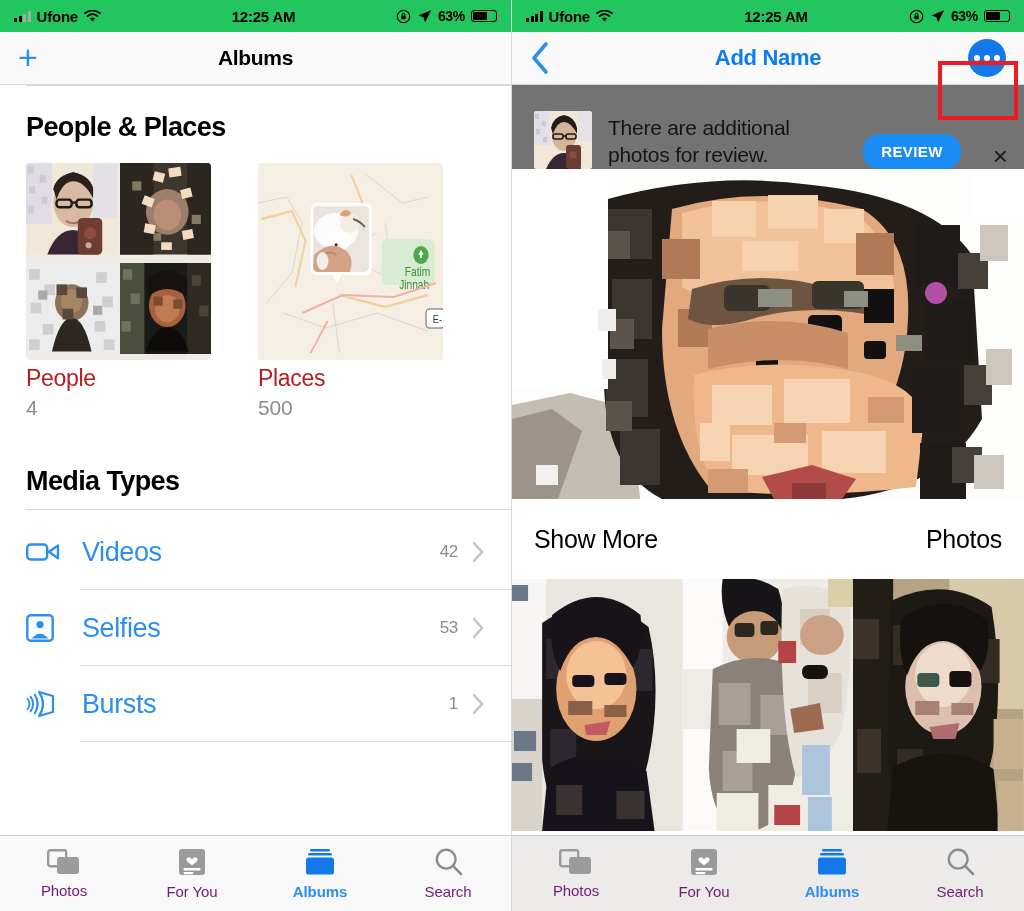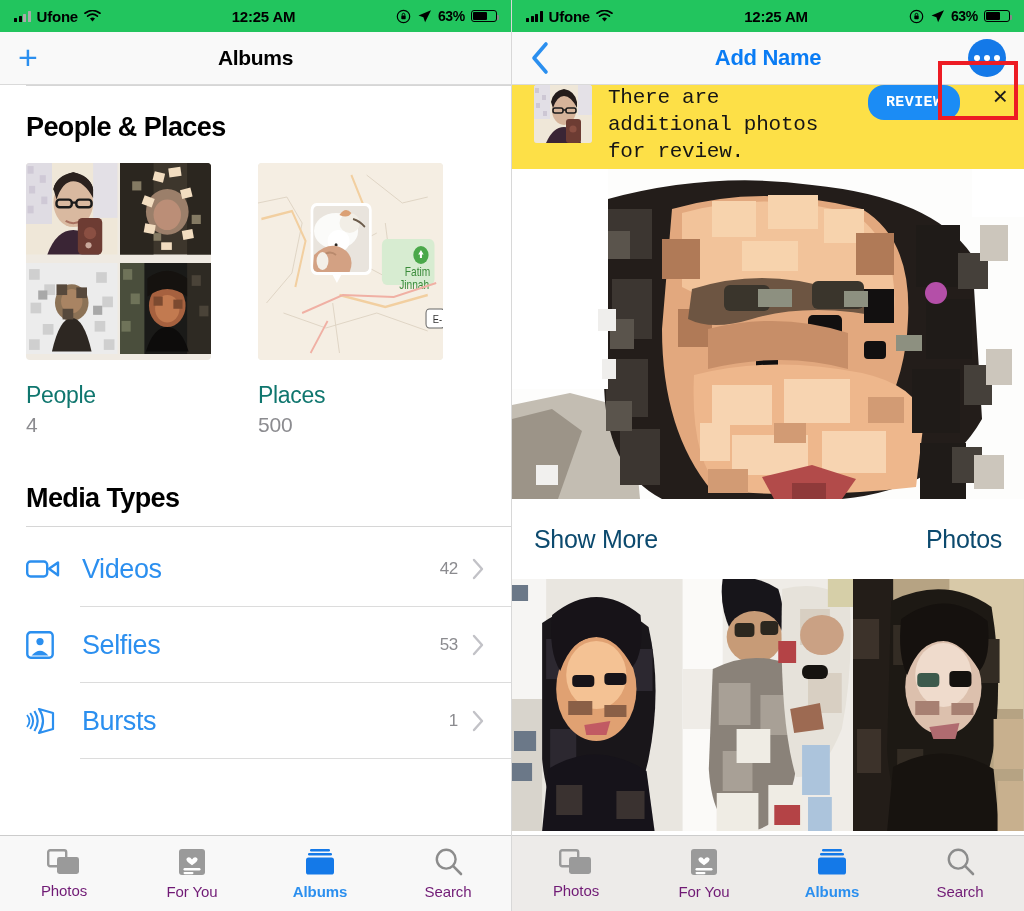--- a/index.html
+++ b/index.html
@@ -73,21 +73,21 @@
     padding:0 26px; margin-top:26px; margin-bottom:20px;
   }
   .hairline { height:1px; background:#d6d6d6; margin-left:26px; }
   .pp-row { display:flex; gap:14px; padding:0 26px 0 26px; }
   .pp-card { width:218px; }
   .pp-thumb {
     width:185px; height:197px; border-radius:4px; overflow:hidden;
     background:#efeae2; position:relative;
   }
   .people-grid { display:grid; grid-template-columns:1fr 1fr; grid-template-rows:1fr 1fr; width:100%; height:100%; gap:2px; }
-  .pp-label { font-size:23px; color:#0f766e; margin-top:22px; letter-spacing:-0.3px; }
+  .pp-label { font-size:23px; color:#b91c1c; margin-top:5px; letter-spacing:-0.3px; }
   .pp-count { font-size:21px; color:#8b8b8f; margin-top:4px; letter-spacing:-0.2px; }
 
   
   .media-list { margin-top:4px; }
   .media-row {
     display:flex; align-items:center; height:76px; padding-left:26px; padding-right:26px;
     position:relative;
   }
   .media-row .sep { position:absolute; left:80px; right:0; bottom:0; height:1px; background:#dcdcdc; }
   .mi { width:40px; display:flex; align-items:center; justify-content:flex-start; }
@@ -101,37 +101,37 @@
     background:#f7f7f7e6; border-top:1px solid #ccc;
     display:flex; align-items:center;
   }
   .tabbar.translucent { background:rgba(236,234,231,0.93); }
   .tab { flex:1; display:flex; flex-direction:column; align-items:center; justify-content:center; gap:7px; }
   .tab-label { font-size:15px; color:#701a75; letter-spacing:-0.1px; }
   .tab.active .tab-label { color:#2b8fef; font-weight:bold; }
 
   
   .review-banner {
-    height:84px; background:#fde047; display:flex; align-items:flex-start;
-    padding:0 16px 0 22px; gap:16px;font-family:Liberation Mono, monospace;
+    height:84px; background:#737373; display:flex; align-items:flex-end;
+    padding:0 16px 0 22px; gap:16px;
   }
   .rb-thumb { width:58px; height:58px; border-radius:3px; overflow:hidden; flex-shrink:0; background:#d7cfc6; }
   .rb-text { font-size:21px; color:#151515; line-height:1.28; letter-spacing:-0.25px; max-width:215px; }
   .rb-btn {
     margin-left:auto; background:#1b8cf5; color:#fff; border-radius:16px;
     padding:9px 18px; font-size:15px; font-weight:bold; letter-spacing:0.4px;
   }
   .rb-close { font-size:26px; color:#1c1c1c; margin-left:16px; line-height:1; font-weight:400; }
 
   .hero-photo { width:512px; height:330px; position:relative; overflow:hidden; background:#fff; }
   .action-row {
     height:80px; display:flex; align-items:center; justify-content:space-between;
     padding:0 22px; background:#fff;
   }
-  .action-link { font-size:25px; color:#0c4a6e; letter-spacing:-0.3px; }
+  .action-link { font-size:25px; color:#000000; letter-spacing:-0.3px; }
   .photo-grid { display:flex; width:512px; height:252px; }
   .photo-grid > div { flex:1; position:relative; overflow:hidden; }
 </style>
 </head>
 <body>
 
 <div class="screen">
 
   <div class="panel left">
 

